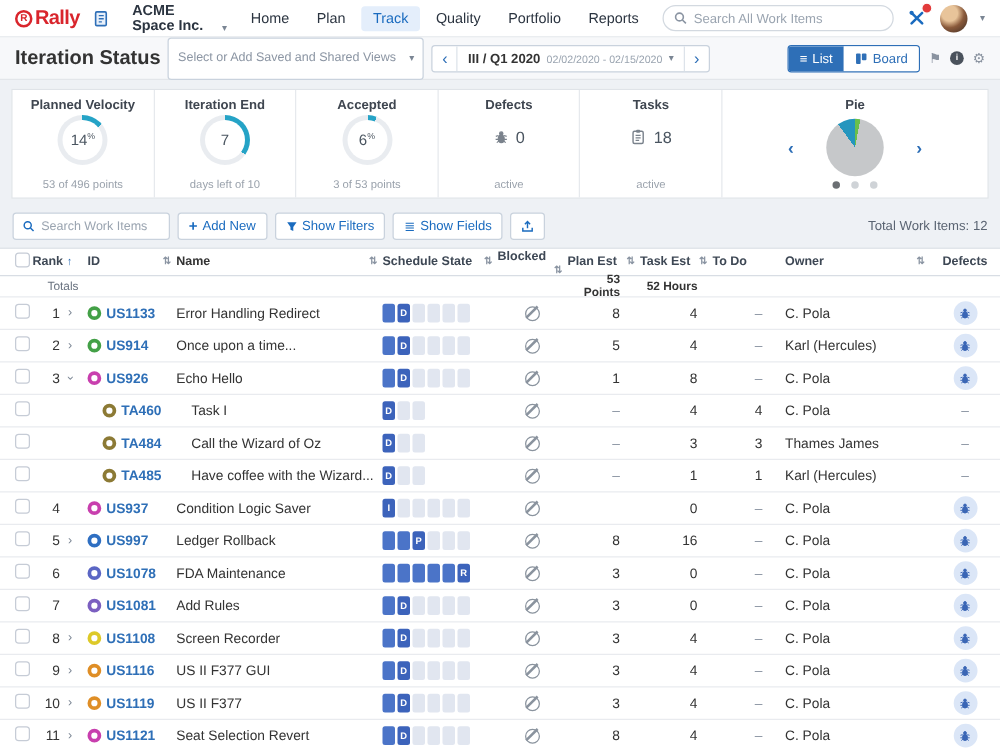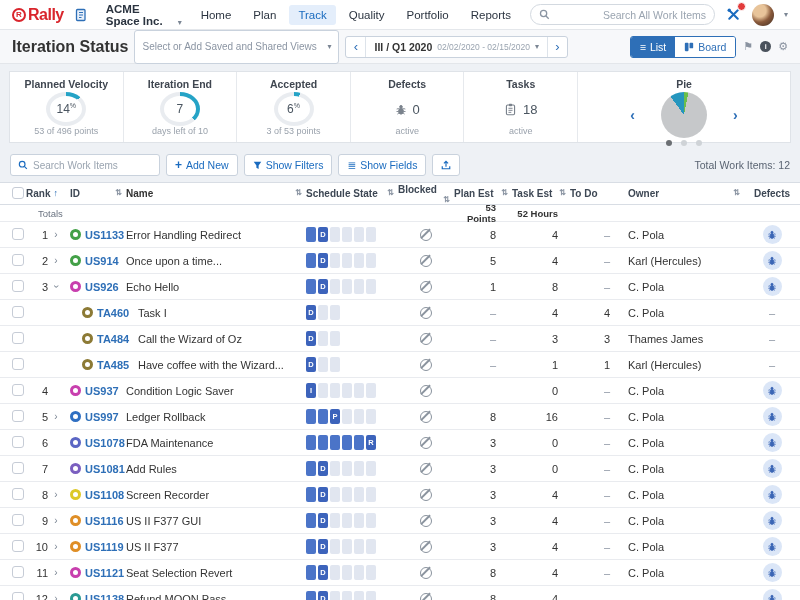--- a/index.html
+++ b/index.html
@@ -12,21 +12,21 @@
   .logo-r { width:14px; height:14px; border:2px solid #d9252c; border-radius:50%; color:#d9252c; font-size:8px; font-weight:bold; display:flex; align-items:center; justify-content:center; }
   .logo-text { color:#d9252c; font-size:16px; font-weight:800; letter-spacing:-.5px; }
   .ws { display:flex; align-items:flex-end; gap:6px; margin-left:8px; }
   .ws-name { font-size:11.5px; font-weight:600; color:#2b3440; }
   .caret { color:#7b8694; font-size:8px; }
   .nav { display:flex; gap:4px; margin:0 auto; }
   .nav-item { padding:4px 9px; border-radius:3px; color:#2b3440; font-size:11.5px; cursor:pointer; }
   .nav-item.active { background:#e4eefb; color:#1a6bbf; }
   .top-right { display:flex; align-items:center; gap:10px; }
   .search-pill { display:flex; align-items:center; gap:5px; width:185px; height:21px; border:1px solid #d3d9e0; border-radius:11px; padding:0 8px; background:#fff; }
-  .search-pill input { border:none; outline:none; flex:1; font-size:10.5px; font-family:inherit; color:#333;text-align:right; }
+  .search-pill input { border:none; outline:none; flex:1; font-size:10.5px; font-family:inherit; color:#333; }
   .search-pill input::placeholder { color:#9aa4b0; }
   .tools-wrap { position:relative; }
   .badge-dot { position:absolute; top:-4px; right:-4px; width:9px; height:9px; border-radius:50%; background:#e23b3b; border:1.5px solid #fff; }
   .avatar { width:22px; height:22px; border-radius:50%; background:radial-gradient(circle at 35% 30%, #e8c49a 0 30%, #8a5a3b 55%, #3a2a22 100%); }
 
   
   .pagebar { height:34px; background:#f7f8fa; border-bottom:1px solid #e3e6ea; display:flex; align-items:center; padding:0 12px; gap:6px; }
   .page-title { font-size:16px; font-weight:bold; color:#333; }
   .view-select { width:205px; height:34px; border:1px solid #c9d2dd; border-radius:3px; background:#fff; display:flex; align-items:center; padding:0 7px; gap:6px; }
   .view-select span.txt { flex:1; color:#8b95a3; font-size:10px; white-space:nowrap; overflow:hidden; }
@@ -38,58 +38,58 @@
   .iter-name { font-weight:bold; font-size:10.5px; color:#333; }
   .iter-dates { font-size:8.5px; color:#9aa4b0; }
   .pagebar-right { margin-left:auto; display:flex; align-items:center; gap:7px; }
   .toggle { display:flex; height:22px; border:1px solid #2e6fb7; border-radius:3px; overflow:hidden; }
   .toggle-btn { display:flex; align-items:center; gap:4px; padding:0 9px; font-size:10.5px; cursor:pointer; background:#fff; color:#2e6fb7; }
   .toggle-btn.active { background:#2e6fb7; color:#fff; }
   .mini-icon { font-size:11px; color:#8a93a0; cursor:pointer; }
   .info-circle { width:11px; height:11px; border-radius:50%; background:#4a525c; color:#fff; font-size:7px; font-weight:bold; display:flex; align-items:center; justify-content:center; cursor:pointer; }
 
   
-  .cards-panel { margin:7px 9px; background:#fff; border:1px solid #dfe3e8; display:flex; height:72px; }
+  .cards-panel { margin:7px 9px; background:#fff; border:1px solid #dfe3e8; display:flex; height:88px; }
   .card { flex:1 1 0; border-right:1px solid #e6e9ed; padding:6px 4px 4px; display:flex; flex-direction:column; align-items:center; }
   .card:last-child { border-right:none; flex:1.95 1 0; }
   .card-title { font-size:10.5px; font-weight:600; color:#3f4650; margin-bottom:2px; }
   .card-sub { font-size:9px; color:#9aa2ac; margin-top:auto; padding-bottom:2px; }
   .gauge { width:40px; height:40px; border-radius:50%; position:relative; display:flex; align-items:center; justify-content:center; }
   .gauge::before { content:''; position:absolute; inset:4px; background:#fff; border-radius:50%; }
   .gauge-value { position:relative; font-size:12px; color:#4a5560; }
   .gauge-value sup { font-size:7px; }
   .stat-line { display:flex; align-items:center; gap:6px; margin-top:10px; color:#7a828c; }
   .stat-value { font-size:13px; color:#4a5560; }
   .pie-body { display:flex; align-items:center; gap:26px; flex:1; }
   .pie-arrow { color:#2e6fb7; font-size:14px; font-weight:bold; cursor:pointer; }
   .pie { width:46px; height:46px; border-radius:50%; }
   .pie-dots { display:flex; gap:9px; padding:2px 0 3px; }
   .pie-dot { width:6px; height:6px; border-radius:50%; background:#cfd3d7; cursor:pointer; }
   .pie-dot.active { background:#6b6f73; }
 
   
   .toolbar { display:flex; align-items:center; gap:6px; padding:4px 10px 6px; }
-  .tb-search { display:flex; align-items:center; gap:5px; width:150px; height:22px; border:1px solid #c9d2dd; border-radius:3px; background:#fff; padding:0 7px; }
+  .tb-search { display:flex; align-items:center; gap:5px; width:126px; height:22px; border:1px solid #c9d2dd; border-radius:3px; background:#fff; padding:0 7px; }
   .tb-search input { border:none; outline:none; flex:1; width:50px; font-size:10px; font-family:inherit; }
   .tb-search input::placeholder { color:#9aa4b0; }
   .tb-btn { height:22px; display:flex; align-items:center; gap:4px; padding:0 8px; background:#fff; border:1px solid #c9d2dd; border-radius:3px; color:#1a6bbf; font-size:10.5px; cursor:pointer; }
   .tb-btn .plus { font-size:12px; font-weight:bold; }
   .tb-total { margin-left:auto; color:#5a6472; font-size:10.5px; }
 
   
   .table { background:#fff; border-top:1px solid #d8dde4; }
   .trow, .thead, .totals { display:flex; align-items:center; }
   .thead { height:22px; border-bottom:1px solid #d8dde4; font-weight:bold; color:#3d4754; font-size:10px; }
   .totals { height:17px; border-bottom:1px solid #e9ebef; font-size:9.5px; }
   .totals .t-label { color:#6a7380; width:70px; padding-left:38px; }
   .trow { height:26px; border-bottom:1px solid #e9ebef; }
   .cell { flex:none; }
   .c-check { width:26px; padding-left:12px; }
   .c-rankexp { width:44px; display:flex; align-items:center; }
-  .c-iconid { width:56px; display:flex; align-items:center; gap:4px; }
+  .c-iconid { width:71px; display:flex; align-items:center; gap:4px; }
   .c-name { flex:1 1 0; color:#333; overflow:hidden; white-space:nowrap; }
   .c-state { width:92px; }
   .c-block { width:56px; display:flex; justify-content:center; }
   .c-plan { width:58px; text-align:right; padding-right:16px; }
   .c-task { width:58px; text-align:right; padding-right:12px; }
   .c-todo { width:44px; text-align:right; padding-right:4px; }
   .c-owner { width:130px; padding-left:14px; overflow:hidden; white-space:nowrap; }
   .c-def { width:56px; display:flex; justify-content:center; }
   .hcell { display:flex; align-items:flex-start; }
   .hcell .sort { color:#8a94a2; font-size:8px; margin-left:auto; padding-right:4px; }

